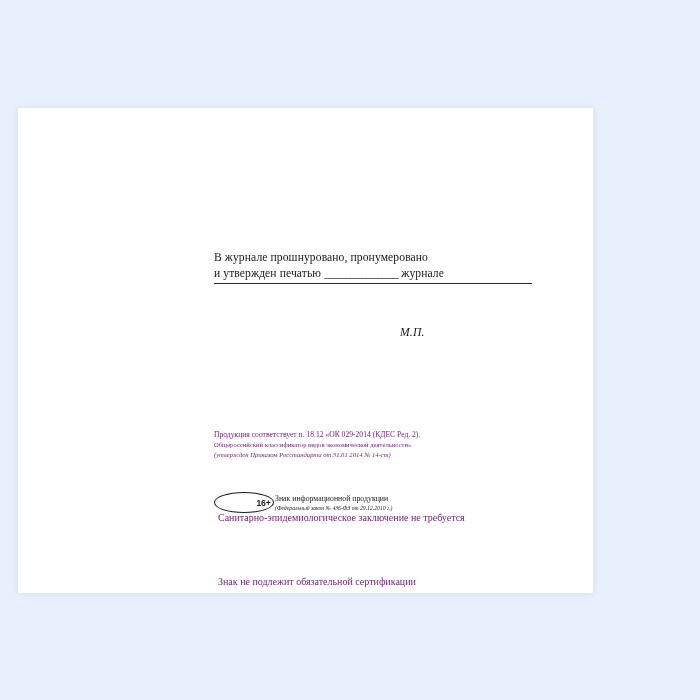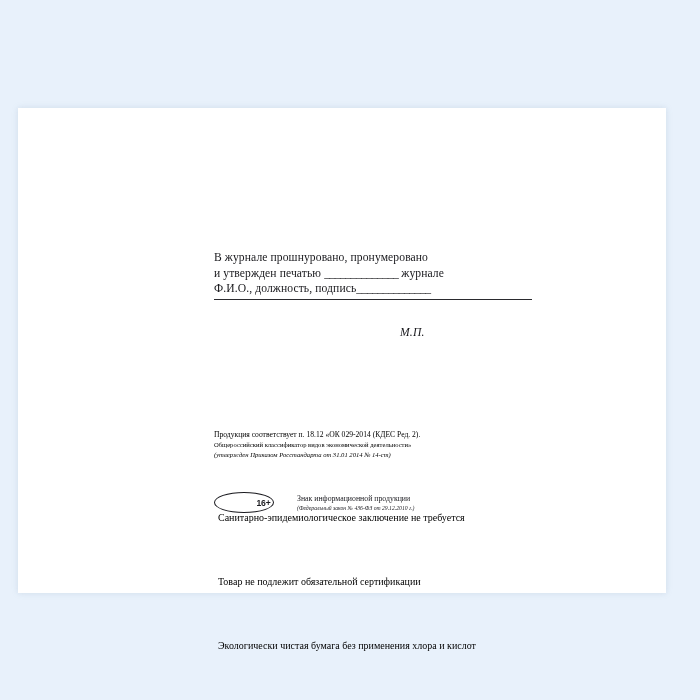--- a/index.html
+++ b/index.html
@@ -15,21 +15,21 @@
   }
   .stage {
     position: relative;
     width: 700px;
     height: 700px;
   }
   .page {
     position: absolute;
     left: 18px;
     top: 108px;
-    width: 648px;
+    width: 575px;
     height: 485px;
     background: #ffffff;
     box-shadow: 0 0 6px rgba(120,145,175,0.22);
   }
   .page-inner {
     position: absolute;
     left: 0;
     top: 0;
     right: 0;
     bottom: 0;
@@ -67,21 +67,21 @@
     letter-spacing: 0.2px;
     font-style: italic;
   }
 
   
   .legal {
     position: absolute;
     left: 196px;
     top: 322px;
     width: 360px;
-    color: #000000;
+    color: #701a75;
   }
   .legal .l1 {
     font-size: 7.6px;
     line-height: 10.4px;
     white-space: nowrap;
   }
   .legal .l2 {
     font-size: 6.6px;
     line-height: 9.4px;
     white-space: nowrap;
@@ -120,21 +120,21 @@
     align-items: center;
     justify-content: center;
     font-size: 8.6px;
     font-weight: bold;
     color: #1b1b20;
     font-family: "Liberation Sans", sans-serif;
     letter-spacing: -0.2px;
     padding-left: 39px;
   }
   .sign-text {
-    margin-left: 23px;
+    margin-left: 1px;
   }
   .sign-title {
     font-size: 7.8px;
     line-height: 10px;
     color: #1b1b20;
     white-space: nowrap;
   }
   .sign-sub {
     font-size: 5.7px;
     line-height: 8px;
@@ -151,38 +151,34 @@
   <div class="page">
     <div class="page-inner">
 
       <div class="cert-block">
         <div class="cert-line">
           <span>В журнале прошнуровано, пронумеровано</span>
         </div>
         <div class="cert-line">
           <span>и утвержден печатью </span><span class="fill">______________</span><span> журнале</span>
         </div>
-        <div class="cert-line">
-          <span>Ф.И.О., должность, подпись</span><span class="fill">______________</span>
-        </div>
         <div class="rule"></div>
       </div>
 
       <div class="mp">М.П.</div>
 
       <div class="legal">
         <div class="l1">Продукция соответствует п. 18.12 «ОК 029-2014 (КДЕС Ред. 2).</div>
         <div class="l2">Общероссийский классификатор видов экономической деятельности»</div>
         <div class="l2i">(утвержден Приказом Росстандарта от 31.01 2014 № 14-ст)</div>
         <div class="gap"></div>
         <div class="l3">Санитарно-эпидемиологическое заключение не требуется</div>
         <div class="gap"></div>
-        <div class="l3">Товар не подлежит обязательной сертификации</div>
+        <div class="l3">Знак не подлежит обязательной сертификации</div>
         <div class="gap"></div>
-        <div class="l3">Экологически чистая бумага без применения хлора и кислот</div>
       </div>
 
       <div class="sign-row">
         <div class="age-badge">16+</div>
         <div class="sign-text">
           <div class="sign-title">Знак информационной продукции</div>
           <div class="sign-sub">(Федеральный закон № 436-ФЗ от 29.12.2010 г.)</div>
         </div>
       </div>
 

